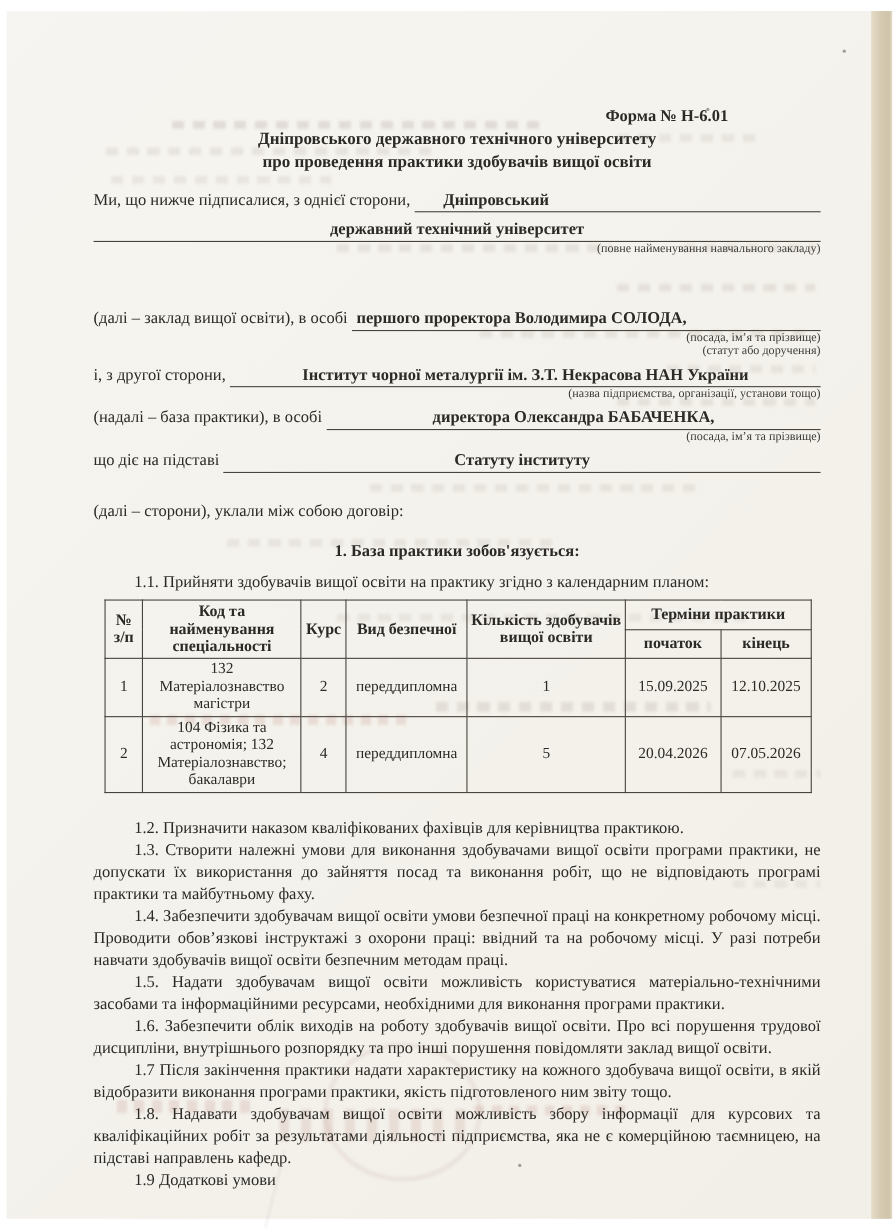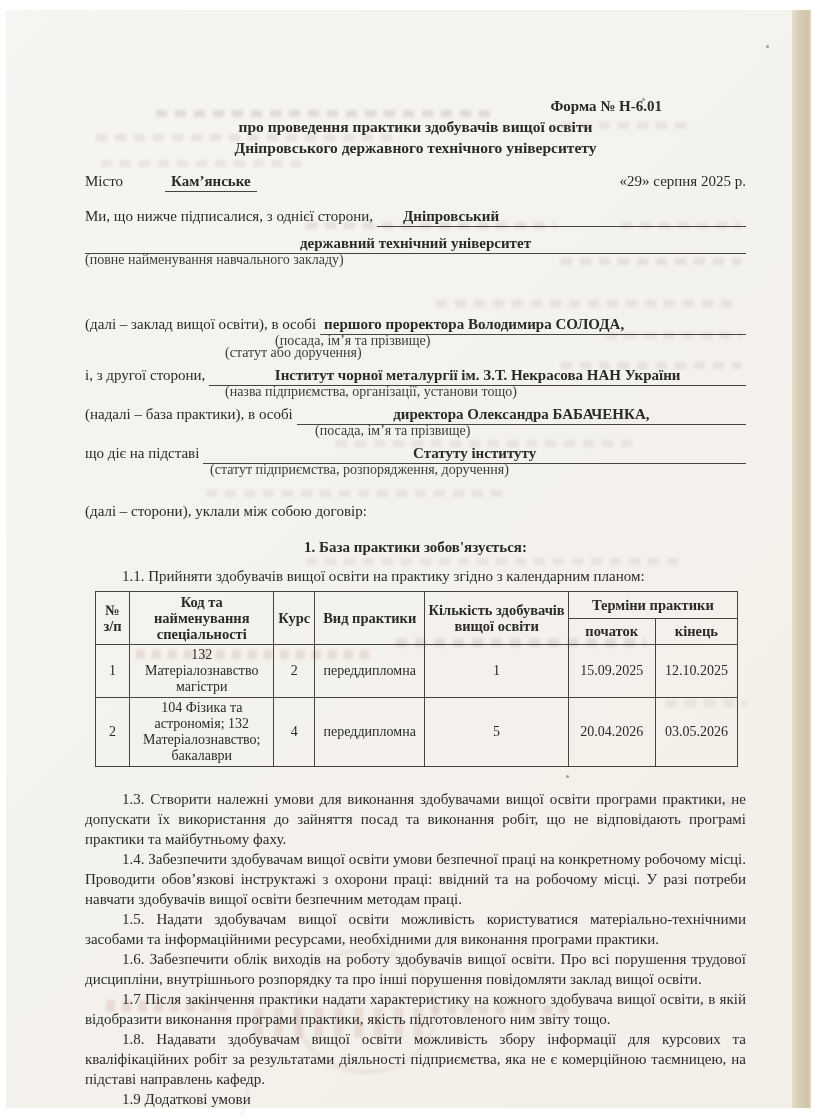--- a/index.html
+++ b/index.html
@@ -17,21 +17,21 @@
 
   .city-row{display:flex;align-items:baseline;margin-top:13px;}
   .city-name{margin-left:42px;font-weight:bold;border-bottom:1.4px solid #47443e;padding:0 6px;}
   .date{margin-left:auto;}
 
   .fline{display:flex;align-items:baseline;margin-top:6px;}
   .pfx{white-space:pre;padding-right:4px;}
   .fill{flex:1;border-bottom:1.4px solid #47443e;text-align:center;min-height:19px;font-family:Liberation Serif, serif;}
   .fill .val{font-weight:bold;}
   .fill-left{text-align:left;padding-left:26px;}
-  .cap{font-size:14px;line-height:12px;color:#3e3c37;text-align:left;}
+  .cap{font-size:11px;line-height:12px;color:#3e3c37;text-align:right;}
   .closing{margin-top:25px;}
 
   .sec-head{text-align:center;font-weight:bold;margin-top:16px;margin-bottom:9px;}
   .clause{margin:0;text-align:justify;text-indent:37px;}
   .clause-intro{margin:0 0 5px 0;text-indent:37px;}
 
   table.prac{width:643px;border-collapse:collapse;font-size:14px;line-height:16px;margin-left:10px;}
   table.prac th,table.prac td{border:1.6px solid #47443e;text-align:center;vertical-align:middle;padding:2px 3px;}
   table.prac th{font-weight:bold;font-size:14.5px;}
   .col-num{width:30px;}.col-spec{width:142px;}.col-course{width:34px;}
@@ -83,28 +83,23 @@
     <div class="speck" style="left:760px;top:35px;"></div>
     <div class="speck" style="left:636px;top:88px;"></div>
     <div class="speck" style="left:560px;top:765px;"></div>
     <div class="speck" style="left:465px;top:1048px;"></div>
     <div class="crease"></div>
 
     <div class="content">
 
       <div class="form-code">Форма № Н-6.01</div>
 
+      <div class="doc-sub">Дніпровського державного технічного університету</div>
       <div class="doc-sub">про проведення практики здобувачів вищої освіти</div>
-      <div class="doc-sub">Дніпровського державного технічного університету</div>
 
-      <div class="city-row">
-        <span>Місто</span>
-        <span class="city-name">Кам’янське</span>
-        <span class="date">«29» серпня 2025 р.</span>
-      </div>
 
       <div class="fline" style="margin-top:14px;">
         <span class="pfx">Ми, що нижче підписалися, з однієї сторони,</span>
         <span class="fill fill-left"><b class="val">Дніпровський</b></span>
       </div>
       <div class="fline">
         <span class="fill"><b class="val">державний технічний університет</b></span>
       </div>
       <div class="cap">(повне найменування навчального закладу)</div>
 
@@ -125,34 +120,33 @@
       <div class="fline">
         <span class="pfx">(надалі – база практики), в особі</span>
         <span class="fill"><b class="val">директора Олександра БАБАЧЕНКА,</b></span>
       </div>
       <div class="cap" style="margin-left:230px;">(посада, ім’я та прізвище)</div>
 
       <div class="fline">
         <span class="pfx">що діє на підставі</span>
         <span class="fill"><b class="val">Статуту інституту</b></span>
       </div>
-      <div class="cap" style="margin-left:125px;">(статут підприємства, розпорядження, доручення)</div>
 
       <div class="closing">(далі – сторони), уклали між собою договір:</div>
 
       <div class="sec-head">1. База практики зобов'язується:</div>
       <p class="clause-intro">1.1.  Прийняти здобувачів вищої освіти на практику згідно з календарним планом:</p>
 
       <table class="prac">
         <tbody>
             <tr>
           <th class="col-num" rowspan="2">№ з/п</th>
           <th class="col-spec" rowspan="2">Код та найменування спеціальності</th>
           <th class="col-course" rowspan="2">Курс</th>
-          <th class="col-type" rowspan="2">Вид практики</th>
+          <th class="col-type" rowspan="2">Вид безпечної</th>
           <th class="col-count" rowspan="2">Кількість здобувачів вищої освіти</th>
           <th colspan="2">Терміни практики</th>
         </tr>
         <tr>
           <th class="col-start">початок</th>
           <th class="col-end">кінець</th>
         </tr>
         <tr style="height:42px;">
           <td>1</td>
           <td>132 Матеріалознавство магістри</td>
@@ -162,26 +156,27 @@
           <td>15.09.2025</td>
           <td>12.10.2025</td>
         </tr>
         <tr style="height:52px;">
           <td>2</td>
           <td>104 Фізика та астрономія; 132 Матеріалознавство; бакалаври</td>
           <td>4</td>
           <td>переддипломна</td>
           <td>5</td>
           <td>20.04.2026</td>
-          <td>03.05.2026</td>
+          <td>07.05.2026</td>
         </tr>
       </tbody>
         </table>
 
       <div class="clauses">
+        <p class="clause">1.2.  Призначити наказом кваліфікованих фахівців для керівництва практикою.</p>
         <p class="clause">1.3.  Створити належні умови для виконання здобувачами вищої освіти програми практики, не допускати їх використання до зайняття посад та виконання робіт, що не відповідають програмі практики та майбутньому фаху.</p>
         <p class="clause">1.4.  Забезпечити здобувачам вищої освіти умови безпечної праці на конкретному робочому місці. Проводити обов’язкові інструктажі з охорони праці: ввідний та на робочому місці. У разі потреби навчати здобувачів вищої освіти безпечним методам праці.</p>
         <p class="clause">1.5.  Надати здобувачам вищої освіти можливість користуватися матеріально-технічними засобами та інформаційними ресурсами, необхідними для виконання програми практики.</p>
         <p class="clause">1.6.  Забезпечити облік виходів на роботу здобувачів вищої освіти. Про всі порушення трудової дисципліни, внутрішнього розпорядку та про інші порушення повідомляти заклад вищої освіти.</p>
         <p class="clause">1.7 Після закінчення практики надати характеристику на кожного здобувача вищої освіти, в якій відобразити виконання програми практики, якість підготовленого ним звіту тощо.</p>
         <p class="clause">1.8.  Надавати здобувачам вищої освіти можливість збору інформації для курсових та кваліфікаційних робіт за результатами діяльності підприємства, яка не є комерційною таємницею, на підставі направлень кафедр.</p>
         <div class="dop-row">
           <span class="lbl">1.9 Додаткові умови</span>
 
         </div>

